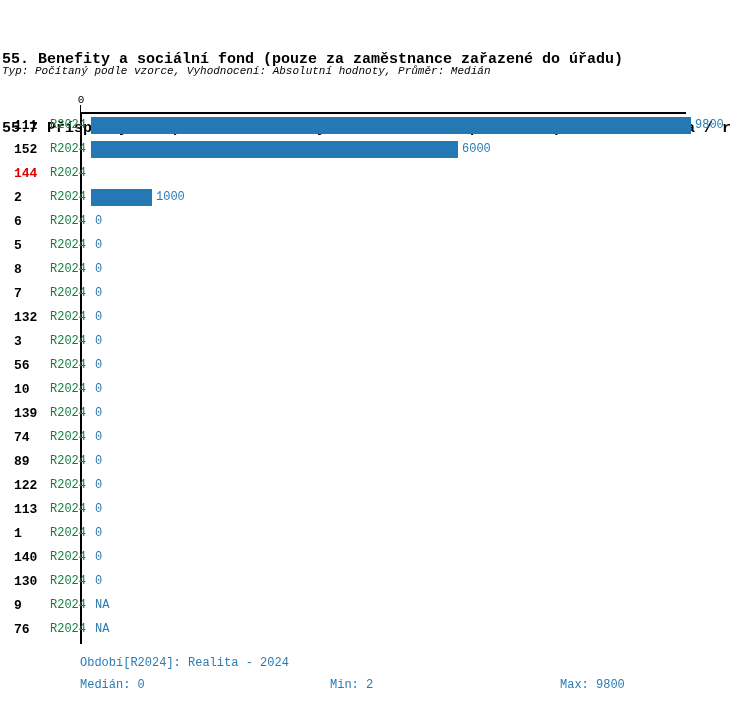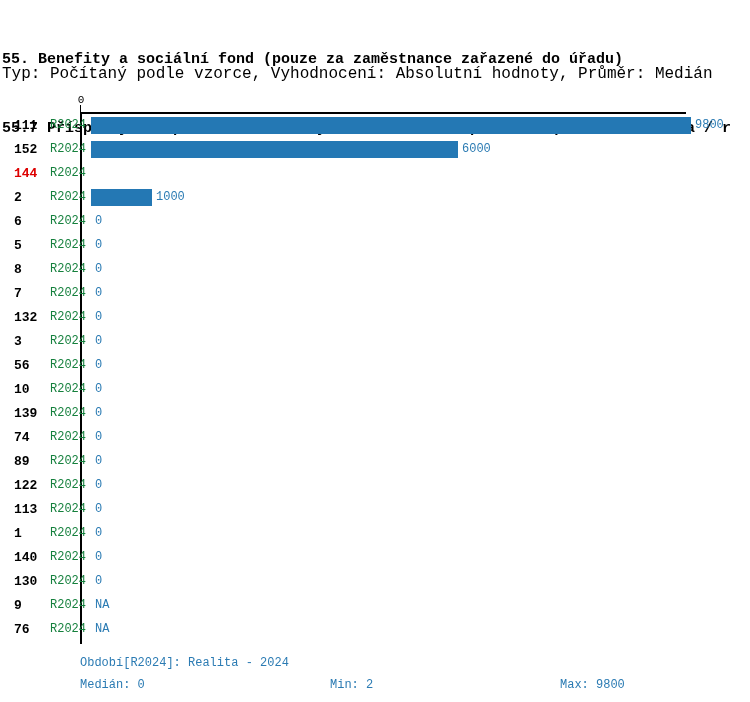--- a/index.html
+++ b/index.html
@@ -11,21 +11,21 @@
     color: #000000;
     overflow: hidden;
   }
   .title {
     position: absolute; left: 2px; top: 2px; width: 746px;
     font-size: 15px; font-weight: bold; line-height: 23px;
     white-space: pre; color: #000000;
   }
   .subtitle {
     position: absolute; left: 2px; top: 65px;
-    font-size: 16px; color: #000000; white-space: pre;
+    font-size: 11px; color: #000000; white-space: pre; font-style: italic;
   }
   .plot { position: absolute; left: 0; top: 112px; width: 750px; }
   .zero-label {
     position: absolute; left: 74px; top: -18px; width: 14px;
     text-align: center; font-size: 11px; color: #000000;
   }
   .tick-mark {
     position: absolute; left: 80px; top: -7px;
     width: 1px; height: 7px; background: #000000;
   }

